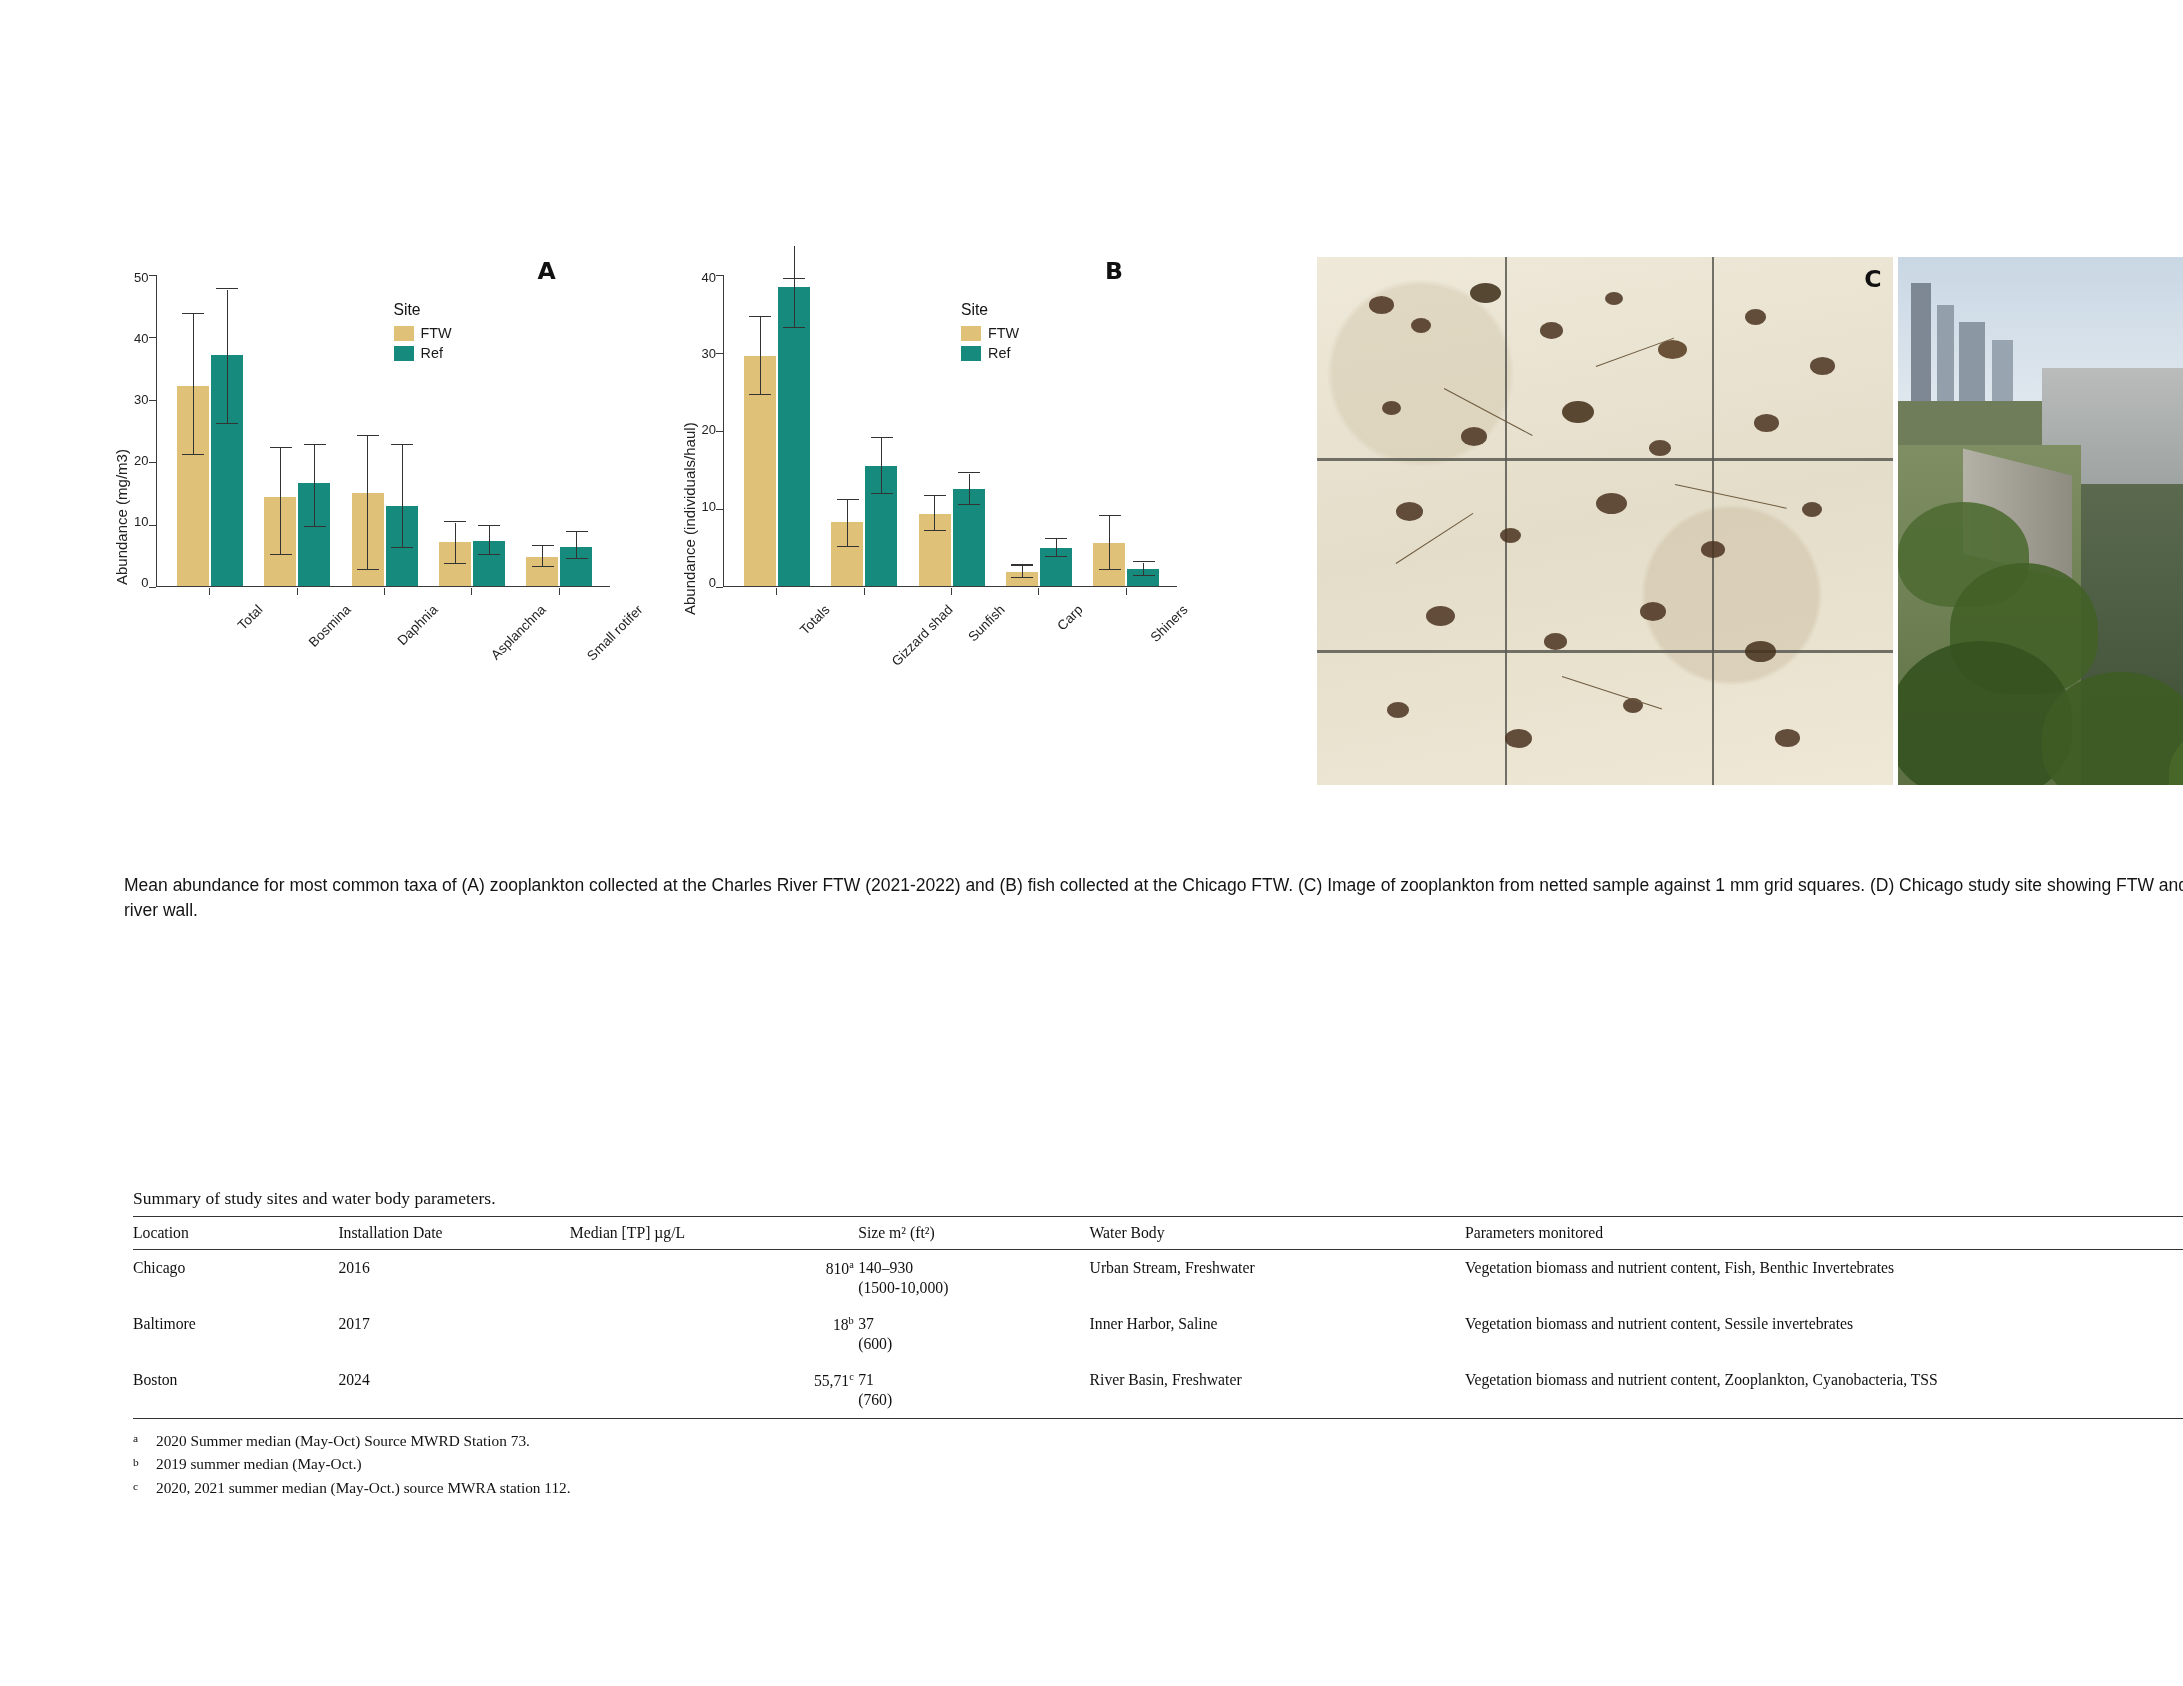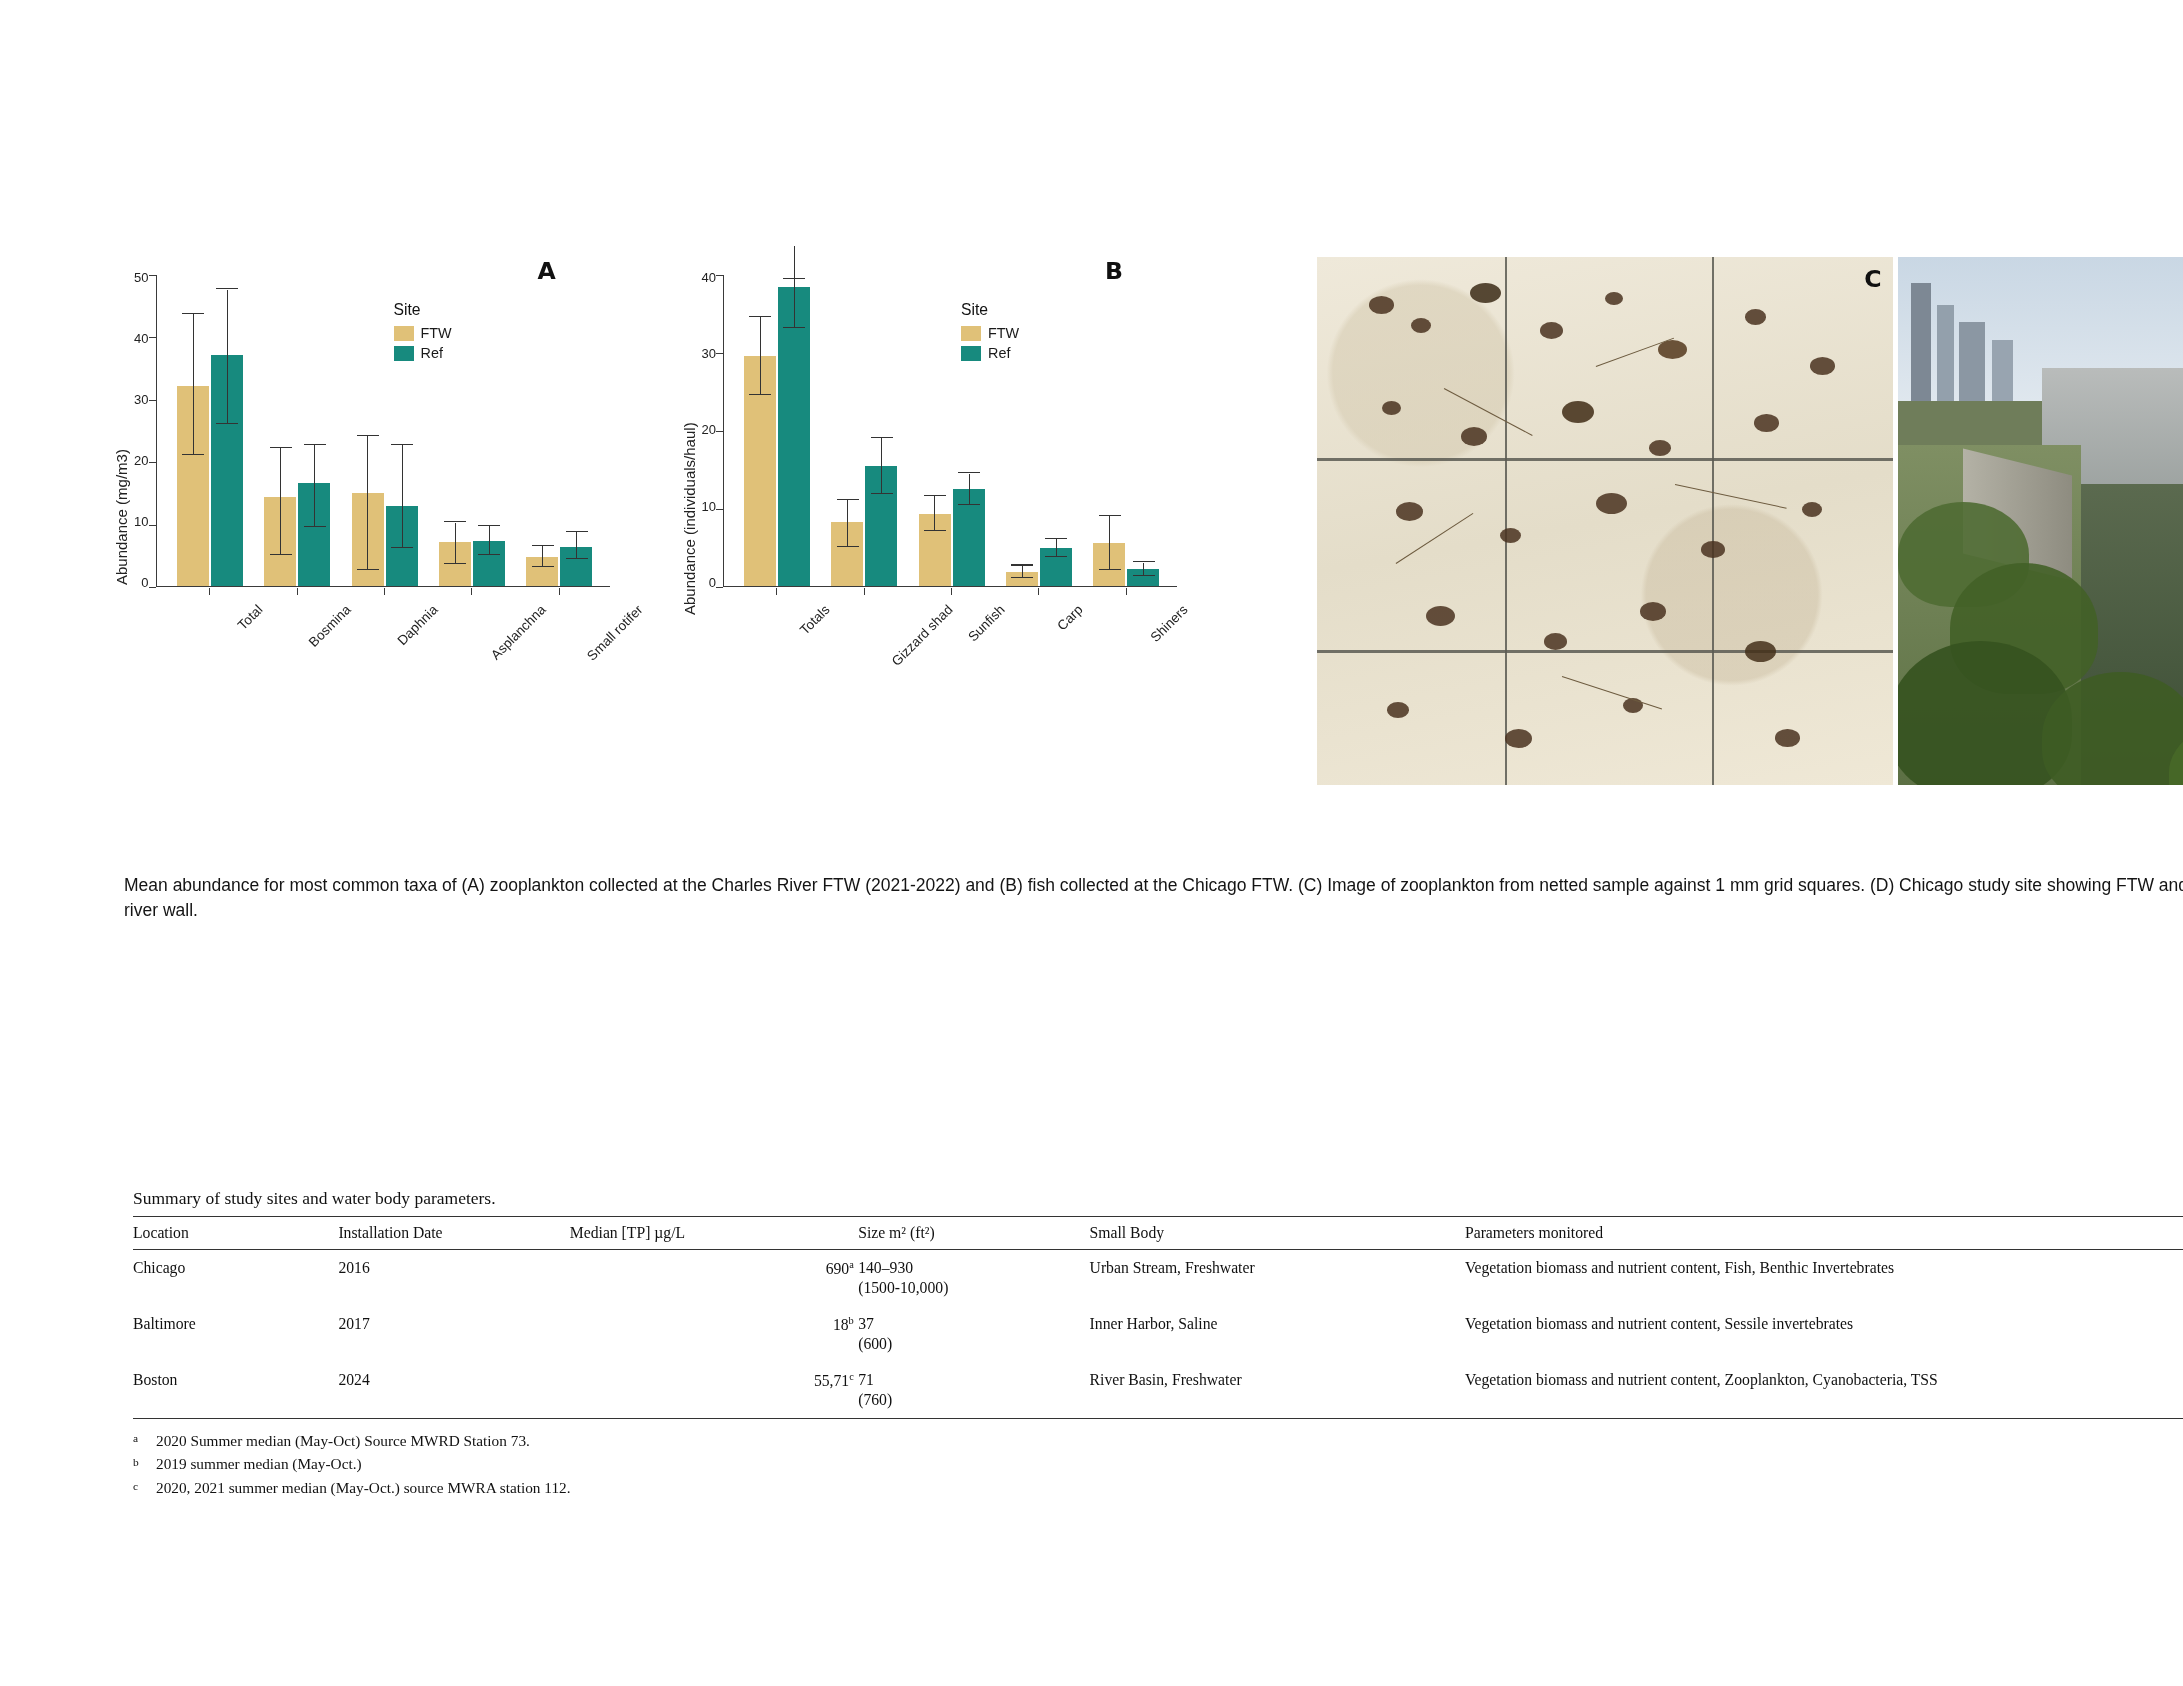--- a/index.html
+++ b/index.html
@@ -565,29 +565,29 @@
 
     <div id="table-block">
       <div id="table-caption">Summary of study sites and water body parameters.</div>
       <table class="study-table">
         <thead>
           <tr>
             <th style="width:201px;">Location</th>
             <th style="width:227px;">Installation Date</th>
             <th class="num" style="width:284px;">Median [TP] µg/L</th>
             <th style="width:227px;margin-top:23px;">Size m² (ft²)</th>
-            <th style="width:371px;">Small Body</th>
+            <th style="width:371px;">Water Body</th>
             <th>Parameters monitored</th>
           </tr>
         </thead>
         <tbody>
           <tr>
             <td>Chicago</td>
             <td>2016</td>
-            <td class="num"><span>690</span><sup>a</sup></td>
+            <td class="num"><span>810</span><sup>a</sup></td>
             <td><span>140–930</span><br><span>(1500-10,000)</span></td>
             <td>Urban Stream, Freshwater</td>
             <td>Vegetation biomass and nutrient content, Fish, Benthic Invertebrates</td>
           </tr>
           <tr>
             <td>Baltimore</td>
             <td>2017</td>
             <td class="num"><span>18</span><sup>b</sup></td>
             <td><span>37</span><br><span>(600)</span></td>
             <td>Inner Harbor, Saline</td>

